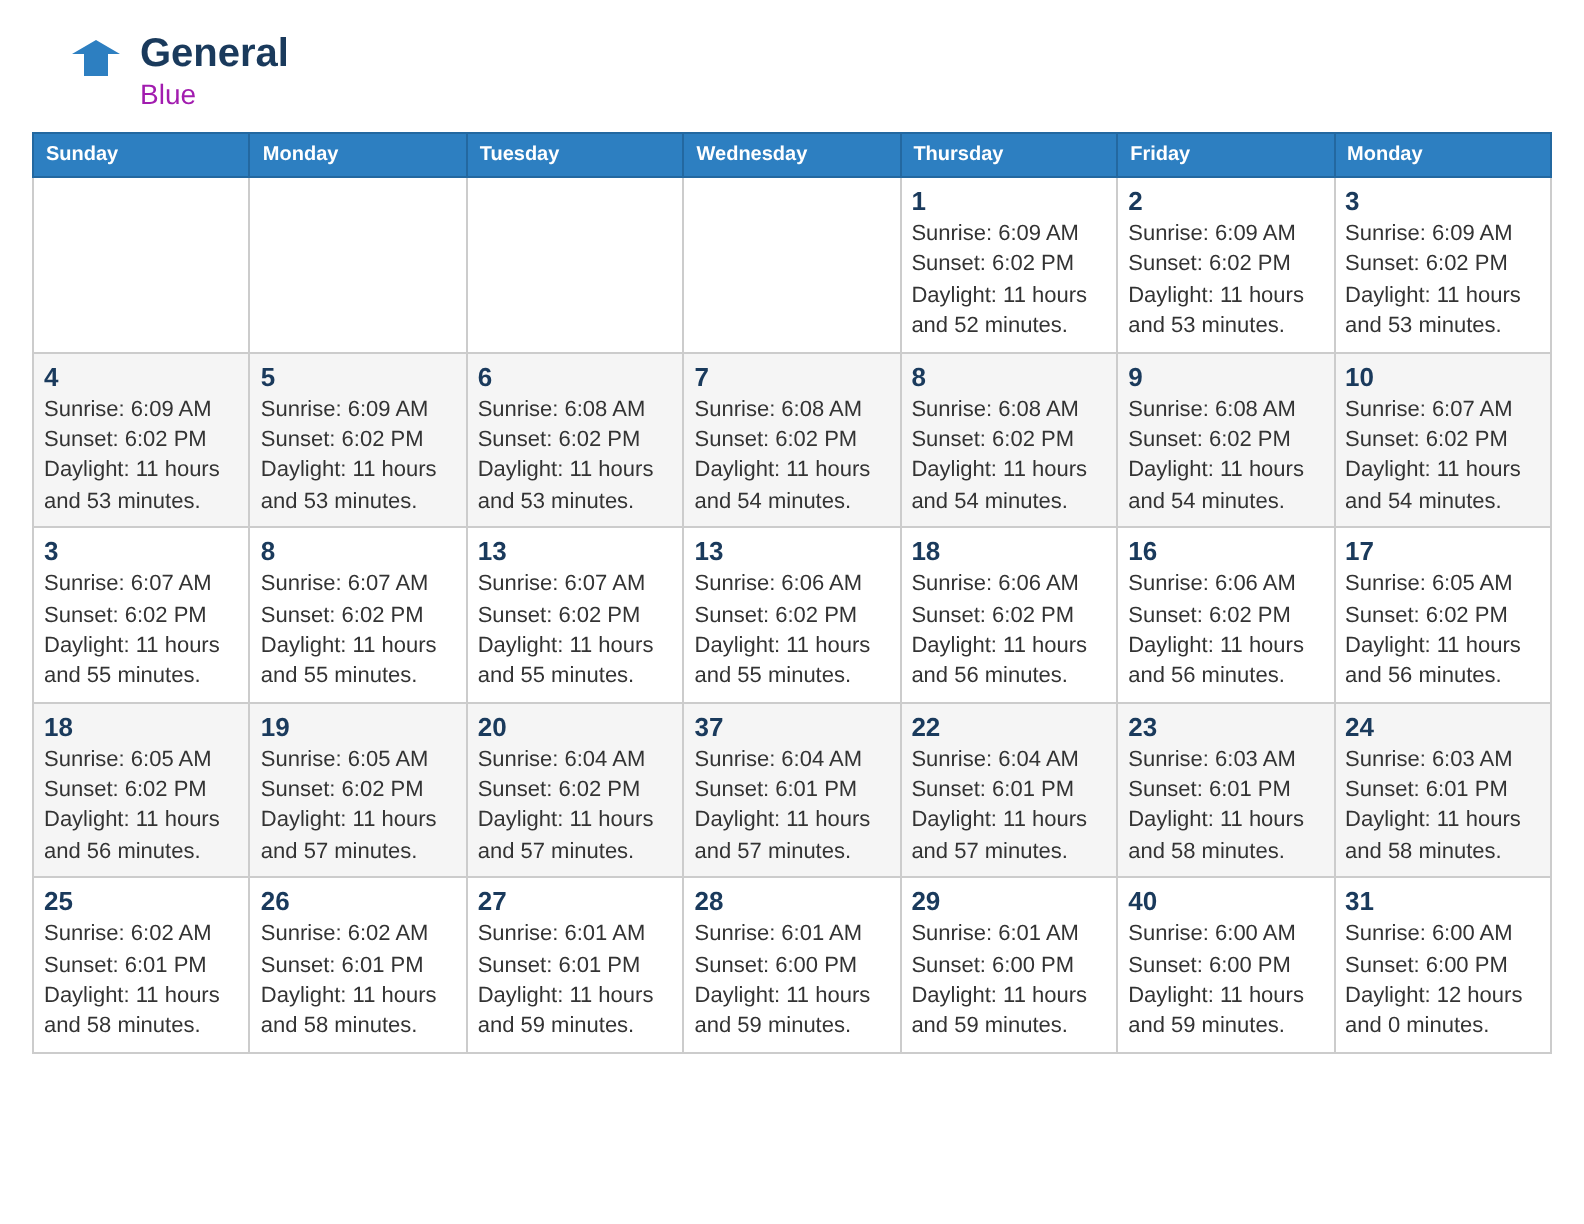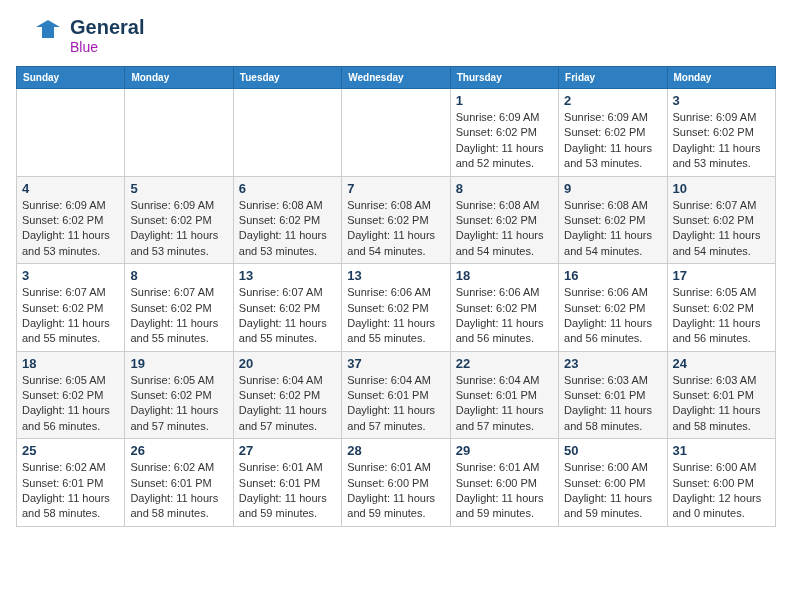--- a/index.html
+++ b/index.html
@@ -318,21 +318,21 @@
 and 59 minutes.</div>
         </td>
         <td>
           <div class="day-number">29</div>
           <div class="day-info" style="white-space: pre-line;">Sunrise: 6:01 AM
 Sunset: 6:00 PM
 Daylight: 11 hours
 and 59 minutes.</div>
         </td>
         <td>
-          <div class="day-number">50</div>
+          <div class="day-number">40</div>
           <div class="day-info" style="white-space: pre-line;">Sunrise: 6:00 AM
 Sunset: 6:00 PM
 Daylight: 11 hours
 and 59 minutes.</div>
         </td>
         <td>
           <div class="day-number">31</div>
           <div class="day-info" style="white-space: pre-line;">Sunrise: 6:00 AM
 Sunset: 6:00 PM
 Daylight: 12 hours

